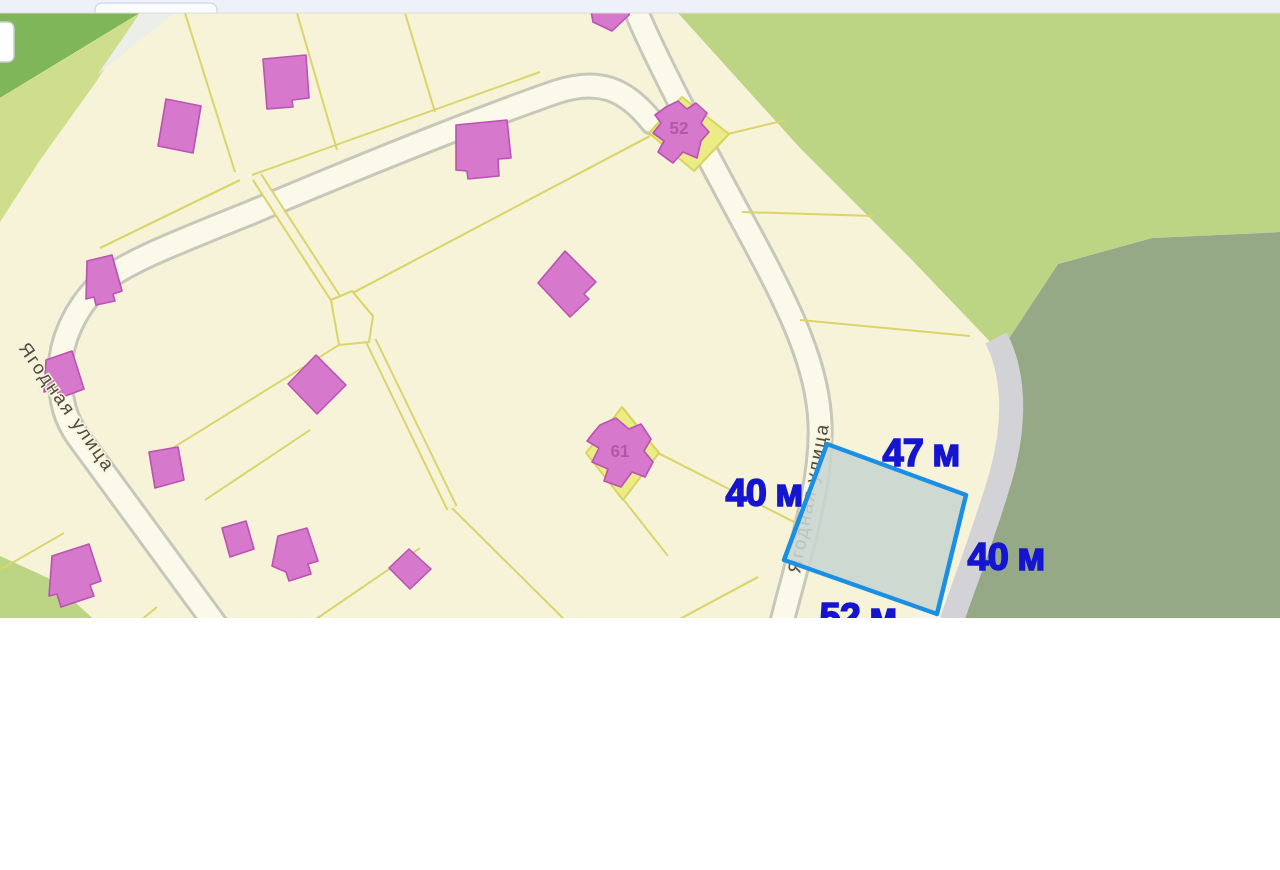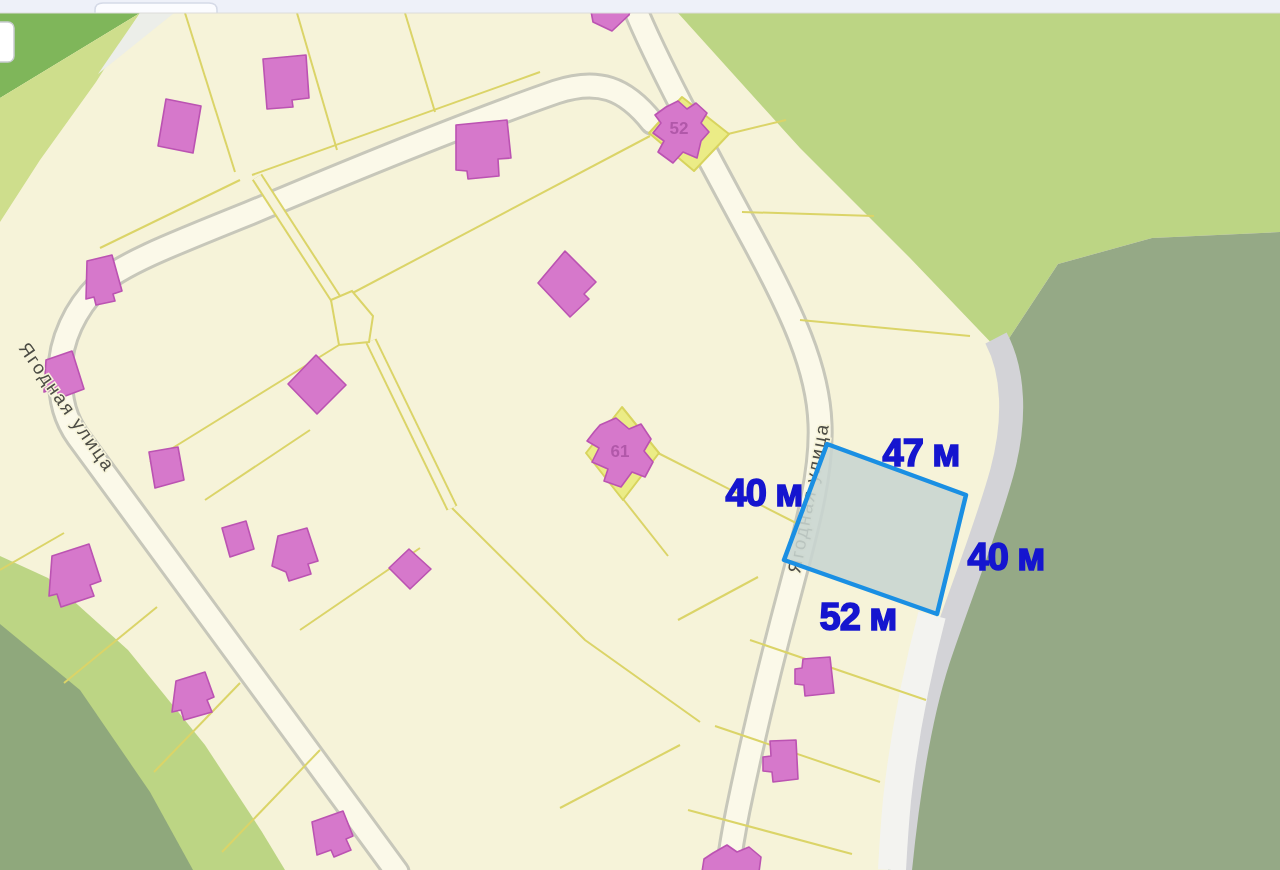--- a/index.html
+++ b/index.html
@@ -1,16 +1,16 @@
 <!DOCTYPE html>
 <html><head>
 <meta charset="utf-8">
 <style>
   html,body{margin:0;padding:0;background:#fff;}
-  #stage{position:relative;width:1280px;height:870px;overflow:hidden;
+  #stage{position:relative;width:1280px;height:618px;overflow:hidden;
          font-family:"Liberation Sans", sans-serif;}
   svg{display:block;}
   .parcel-line{fill:none;stroke:#dbd468;stroke-width:2;}
   .lane-outer{fill:none;stroke:#dbd468;stroke-width:12;}
   .lane-inner{fill:none;stroke:#f6f3d9;stroke-width:8;}
   .street-casing{fill:none;stroke:#c7c7ba;stroke-width:27;stroke-linecap:round;stroke-linejoin:round;}
   .street-fill{fill:none;stroke:#fbf9e9;stroke-width:21;stroke-linecap:round;stroke-linejoin:round;}
   .building{fill:#d678cb;stroke:#bb53b2;stroke-width:1.6;stroke-linejoin:round;}
   .hl-parcel{fill:#ebec86;stroke:#d8d45e;stroke-width:2;stroke-linejoin:round;}
   .bnum{font-size:17px;font-weight:bold;fill:#b158a9;text-anchor:middle;}

